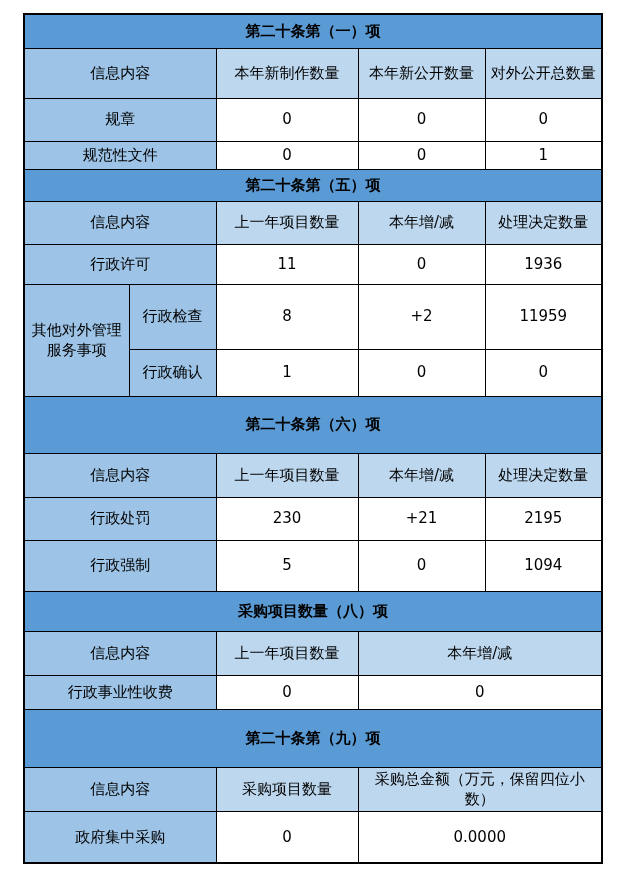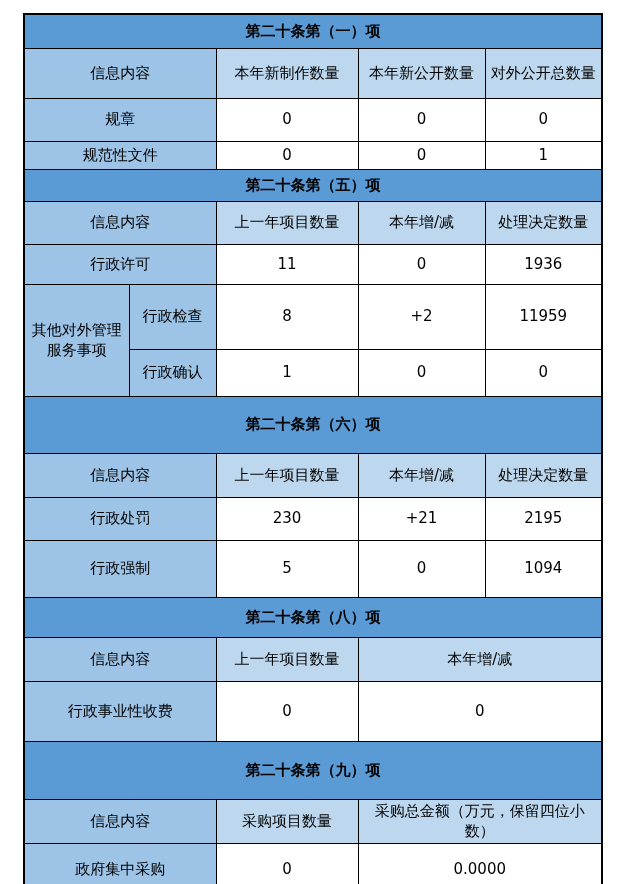--- a/index.html
+++ b/index.html
@@ -101,36 +101,36 @@
     <td class="ch">上一年项目数量</td>
     <td class="ch">本年增/减</td>
     <td class="ch">处理决定数量</td>
   </tr>
   <tr style="height:43px">
     <td class="lbl" colspan="2">行政处罚</td>
     <td class="dat">230</td>
     <td class="dat">+21</td>
     <td class="dat">2195</td>
   </tr>
-  <tr style="height:57px">
+  <tr style="height:51px">
     <td class="lbl" colspan="2">行政强制</td>
     <td class="dat">5</td>
     <td class="dat">0</td>
     <td class="dat">1094</td>
   </tr>
 
   <tr style="height:40px">
-    <td class="sec" colspan="5">第二十条第（八）项</td>
+    <td class="sec" colspan="5">采购项目数量（八）项</td>
   </tr>
   <tr style="height:44px">
     <td class="lbl" colspan="2">信息内容</td>
     <td class="ch">上一年项目数量</td>
     <td class="ch" colspan="2">本年增/减</td>
   </tr>
-  <tr style="height:60px">
+  <tr style="height:34px">
     <td class="lbl" colspan="2">行政事业性收费</td>
     <td class="dat">0</td>
     <td class="dat" colspan="2">0</td>
   </tr>
 
   <tr style="height:58px">
     <td class="sec" colspan="5">第二十条第（九）项</td>
   </tr>
   <tr style="height:44px">
     <td class="lbl" colspan="2">信息内容</td>

